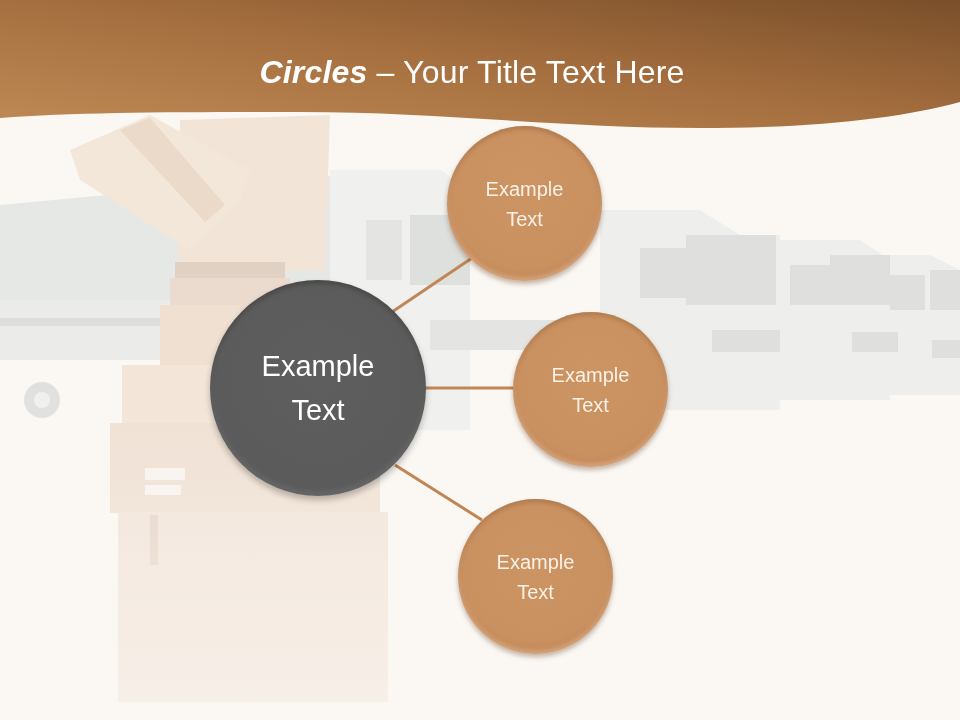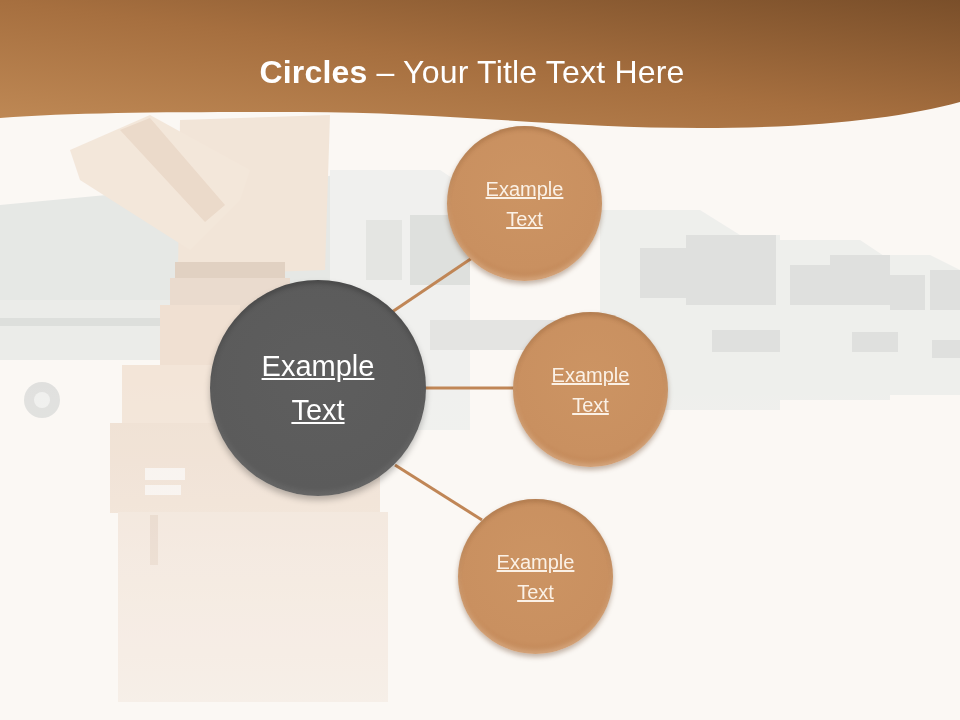--- a/index.html
+++ b/index.html
@@ -1,23 +1,23 @@
 <!DOCTYPE html>
 <html><head>
 <meta charset="utf-8">
 <style>
   html, body { margin: 0; padding: 0; }
   body { width: 960px; height: 720px; overflow: hidden; background: #fbf8f5; font-family: "Liberation Sans", "DejaVu Sans", sans-serif; }
   .slide { position: relative; width: 960px; height: 720px; overflow: hidden; background: #fbf8f5; }
   .bg-photo { position: absolute; left: 0; top: 0; width: 960px; height: 720px; }
   .header { position: absolute; left: 0; top: 0; width: 960px; height: 140px; }
   .title { position: absolute; left: 0; top: 54px; width: 944px; text-align: center; color: #ffffff; font-size: 32px; letter-spacing: 0.2px; }
-  .title b { font-weight: bold; }
+  .title b { font-weight: bold; font-style: italic; }
   .connectors { position: absolute; left: 0; top: 0; width: 960px; height: 720px; }
-  .circle { position: absolute; border-radius: 50%; display: flex; align-items: center; justify-content: center; text-align: center; color: #ffffff; cursor: pointer; box-sizing: border-box; text-decoration: underline; }
+  .circle { position: absolute; border-radius: 50%; display: flex; align-items: center; justify-content: center; text-align: center; color: #ffffff; cursor: pointer; box-sizing: border-box; }
   .circle span { display: block; }
   .circle.main { background: radial-gradient(circle at 50% 45%, #5e5e5e 0%, #5b5b5b 70%, #4a4a4a 90%, #3a3a3a 100%); box-shadow: 0 4px 6px rgba(0,0,0,0.25), inset 0 -3px 6px rgba(255,255,255,0.12), inset 0 3px 5px rgba(0,0,0,0.25); font-size: 29px; line-height: 44px; }
   .circle.sub { background: radial-gradient(circle at 50% 42%, #cc9463 0%, #c99060 65%, #b87c4d 90%, #a86c40 100%); box-shadow: 0 3px 5px rgba(90,50,20,0.35), inset 0 -3px 5px rgba(255,230,200,0.35), inset 0 3px 4px rgba(100,55,20,0.25); font-size: 20px; line-height: 30px; color: #fbf1e6; }
 </style>
 </head>
 <body>
 
 <div class="slide">
 
   <svg class="bg-photo" viewBox="0 0 960 720" xmlns="http://www.w3.org/2000/svg">

